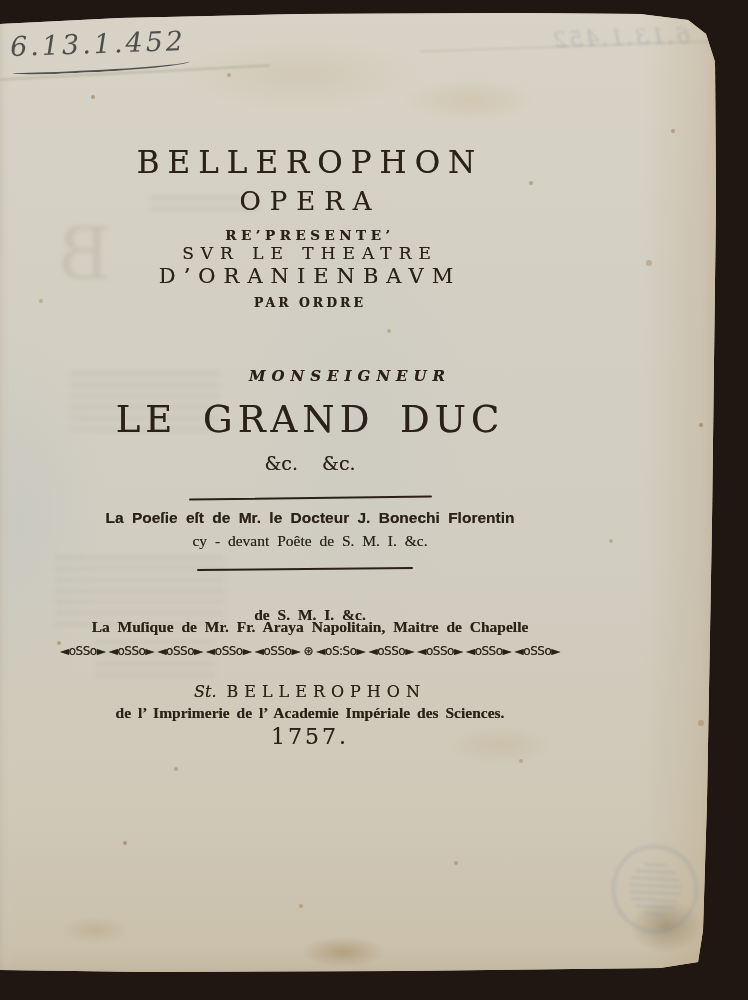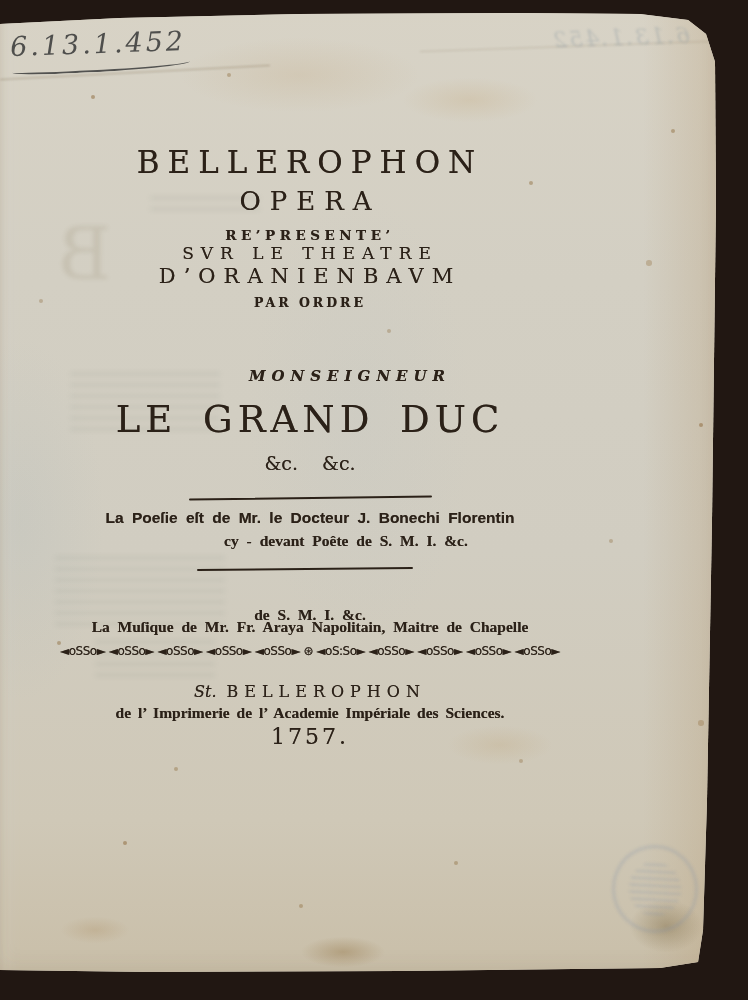--- a/index.html
+++ b/index.html
@@ -72,21 +72,21 @@
   .t-oranienbaum{top:264px;font-size:21px;letter-spacing:8px;}
   .t-parordre   {top:295px;font-size:12.5px;letter-spacing:3px;font-weight:600;}
   .t-altesse    {top:314px;font-size:24px;letter-spacing:1.5px;word-spacing:7px;}
   .t-monseigneur{top:367px;font-size:15px;font-style:italic;letter-spacing:6px;font-weight:600;padding-left:40px;}
   .t-grandduc   {top:398px;font-size:37px;letter-spacing:5px;word-spacing:9px;}
   .t-etc        {top:452px;font-size:19px;word-spacing:18px;}
   .rule{position:absolute;height:2px;background:#2b2118;border-radius:1px;}
   .rule1{left:189px;top:497px;width:243px;transform:rotate(-0.7deg);}
   .rule2{left:197px;top:568px;width:216px;transform:rotate(-0.5deg);}
   .t-poesie1 {top:509px;font-size:15.5px;word-spacing:4px;font-family:Liberation Sans, sans-serif;font-weight:600;}
-  .t-poesie2 {top:532px;font-size:15.5px;word-spacing:4px;font-family:"Liberation Serif",serif;font-weight:700;margin-left:36px;}
+  .t-poesie2 {top:532px;font-size:15.5px;word-spacing:4px;font-family:"Liberation Serif",serif;font-weight:400;}
   .t-musique1{top:582px;font-size:15.5px;word-spacing:4px;font-family:"Liberation Serif",serif;font-weight:600;margin-top:36px;}
   .t-musique2{top:606px;font-size:15.5px;word-spacing:4px;font-family:"Liberation Serif",serif;font-weight:600;}
   .t-ornament{top:644px;font-size:12px;letter-spacing:-0.5px;font-family:"DejaVu Sans",sans-serif;}
   .t-city    {top:682px;font-size:16px;}
   .t-city .prefix{font-style:italic;letter-spacing:0;margin-right:10px;}
   .t-city .name{letter-spacing:6px;}
   .t-publisher{top:704px;font-size:15.5px;word-spacing:3px;font-family:"Liberation Serif",serif;font-weight:600;}
   .t-year    {top:724px;font-size:22px;letter-spacing:3px;}
 </style>
 </head>

